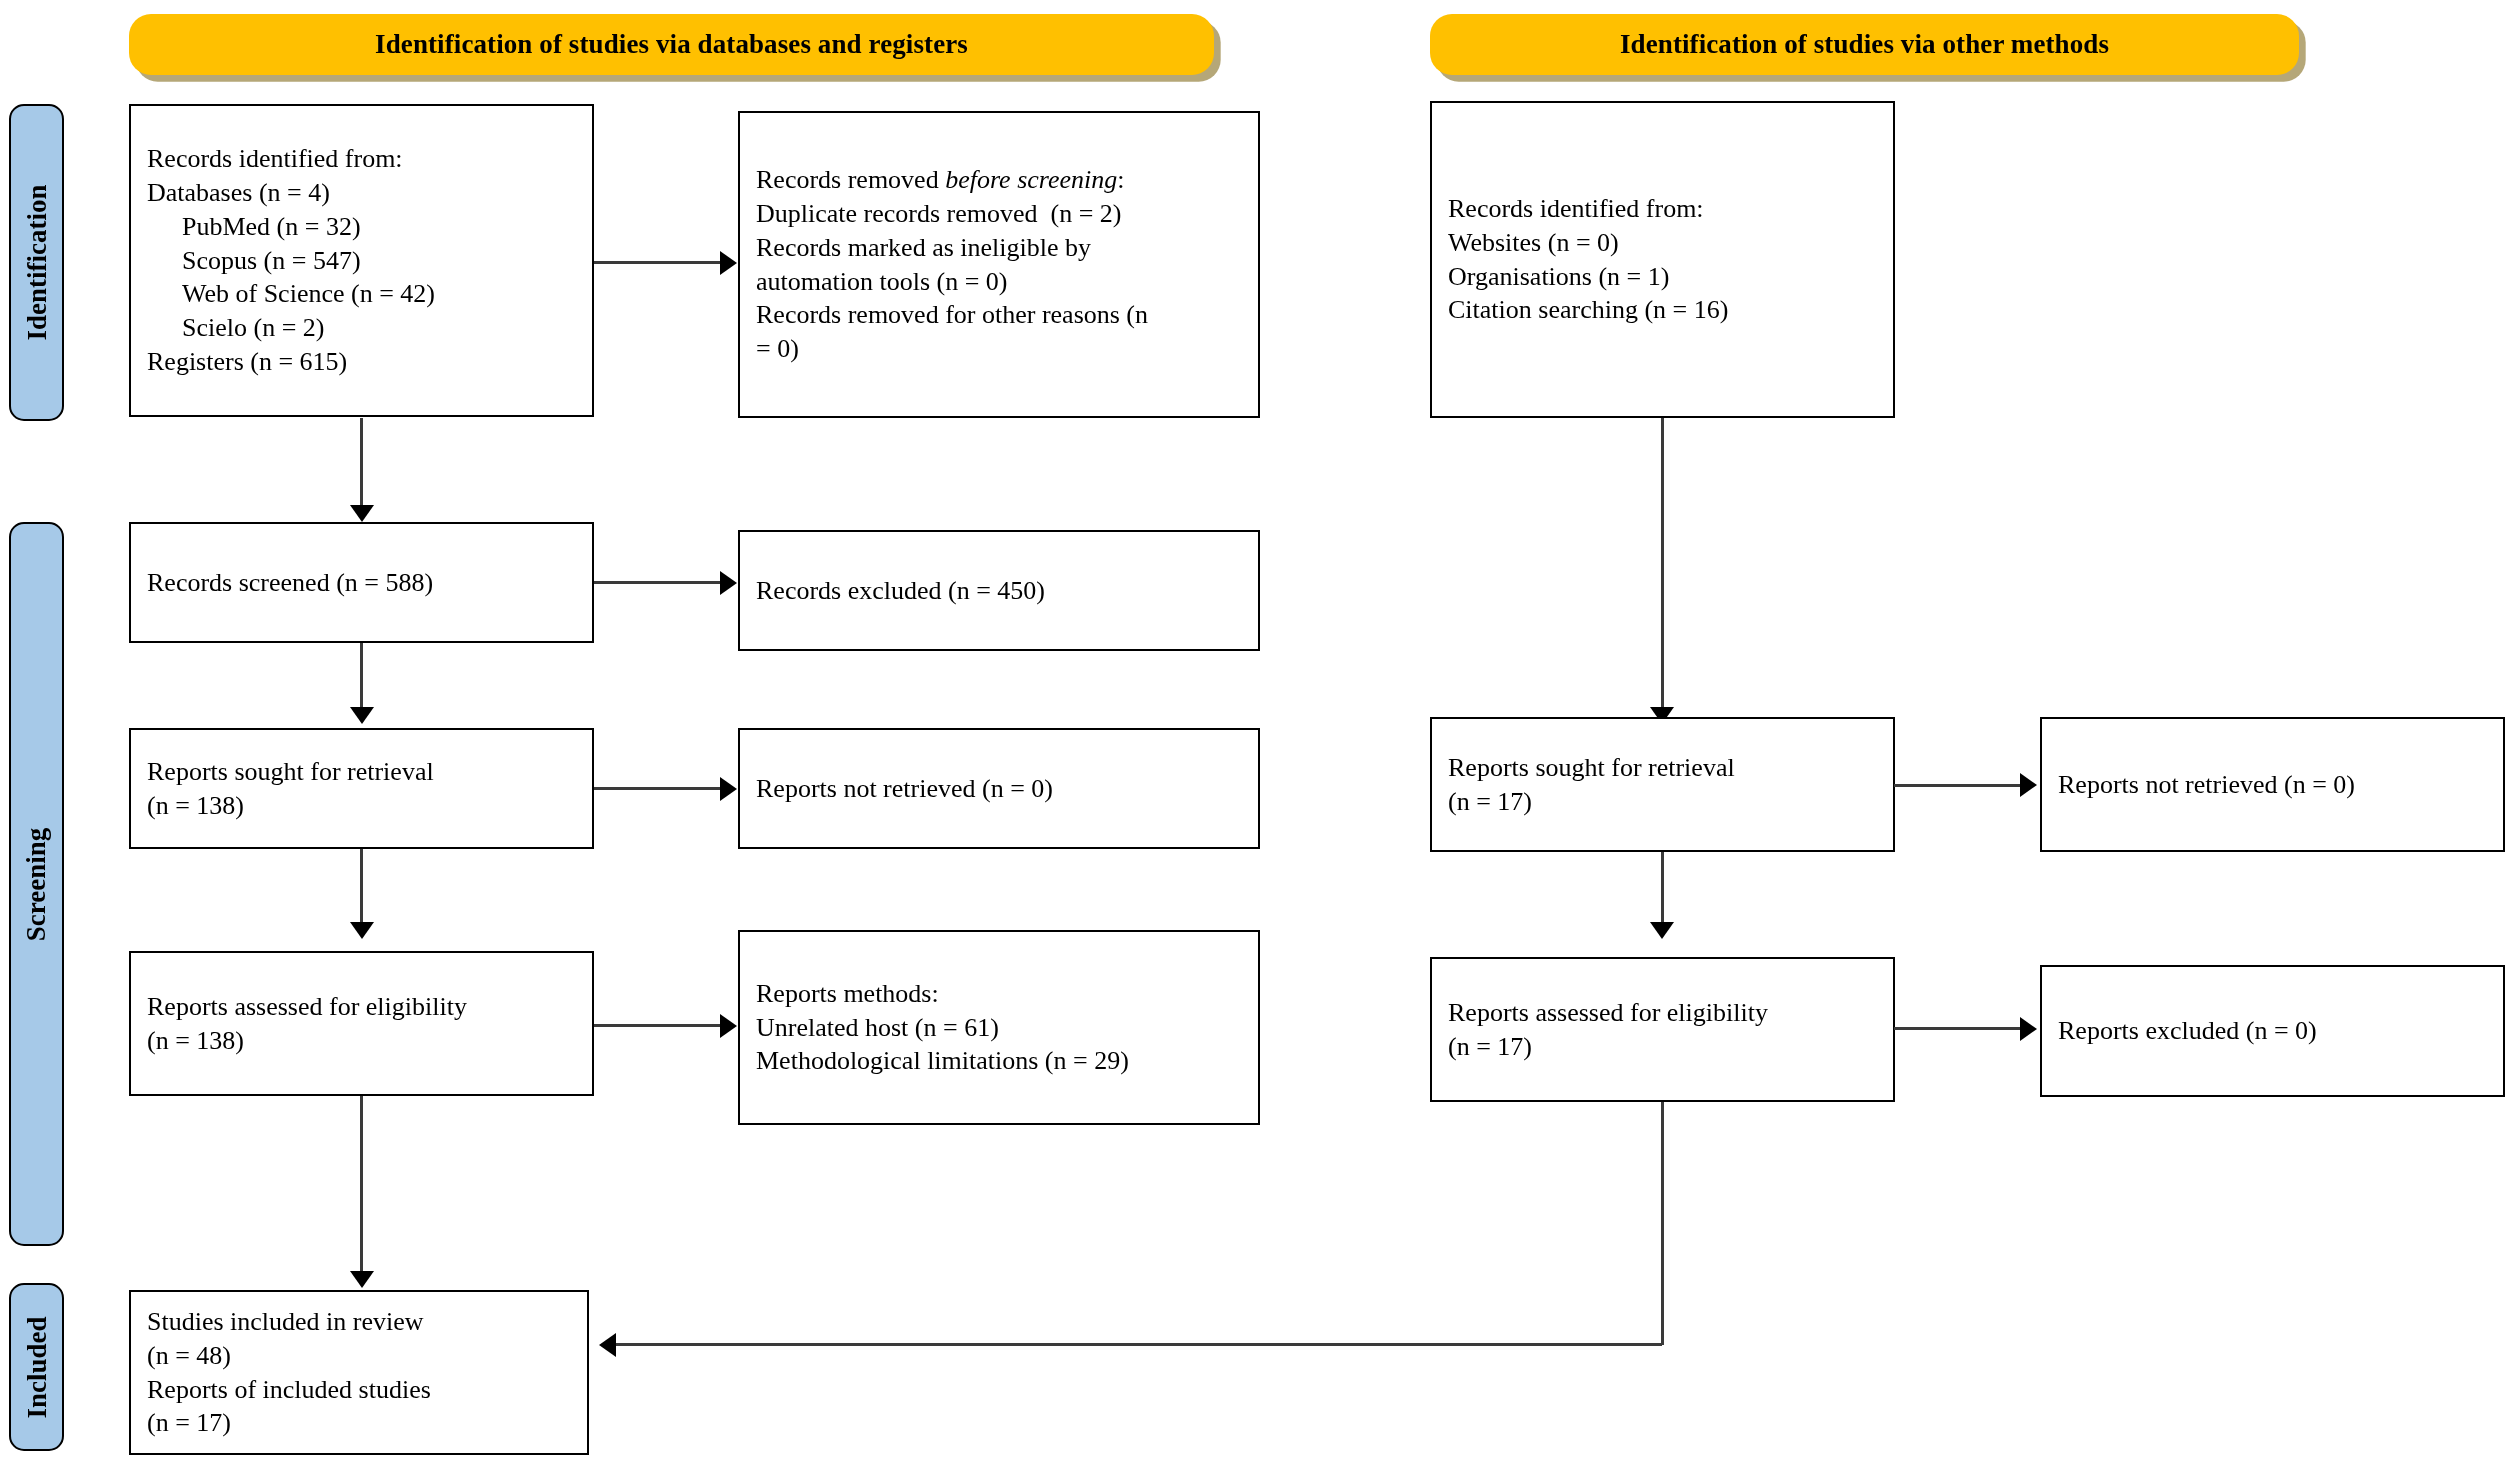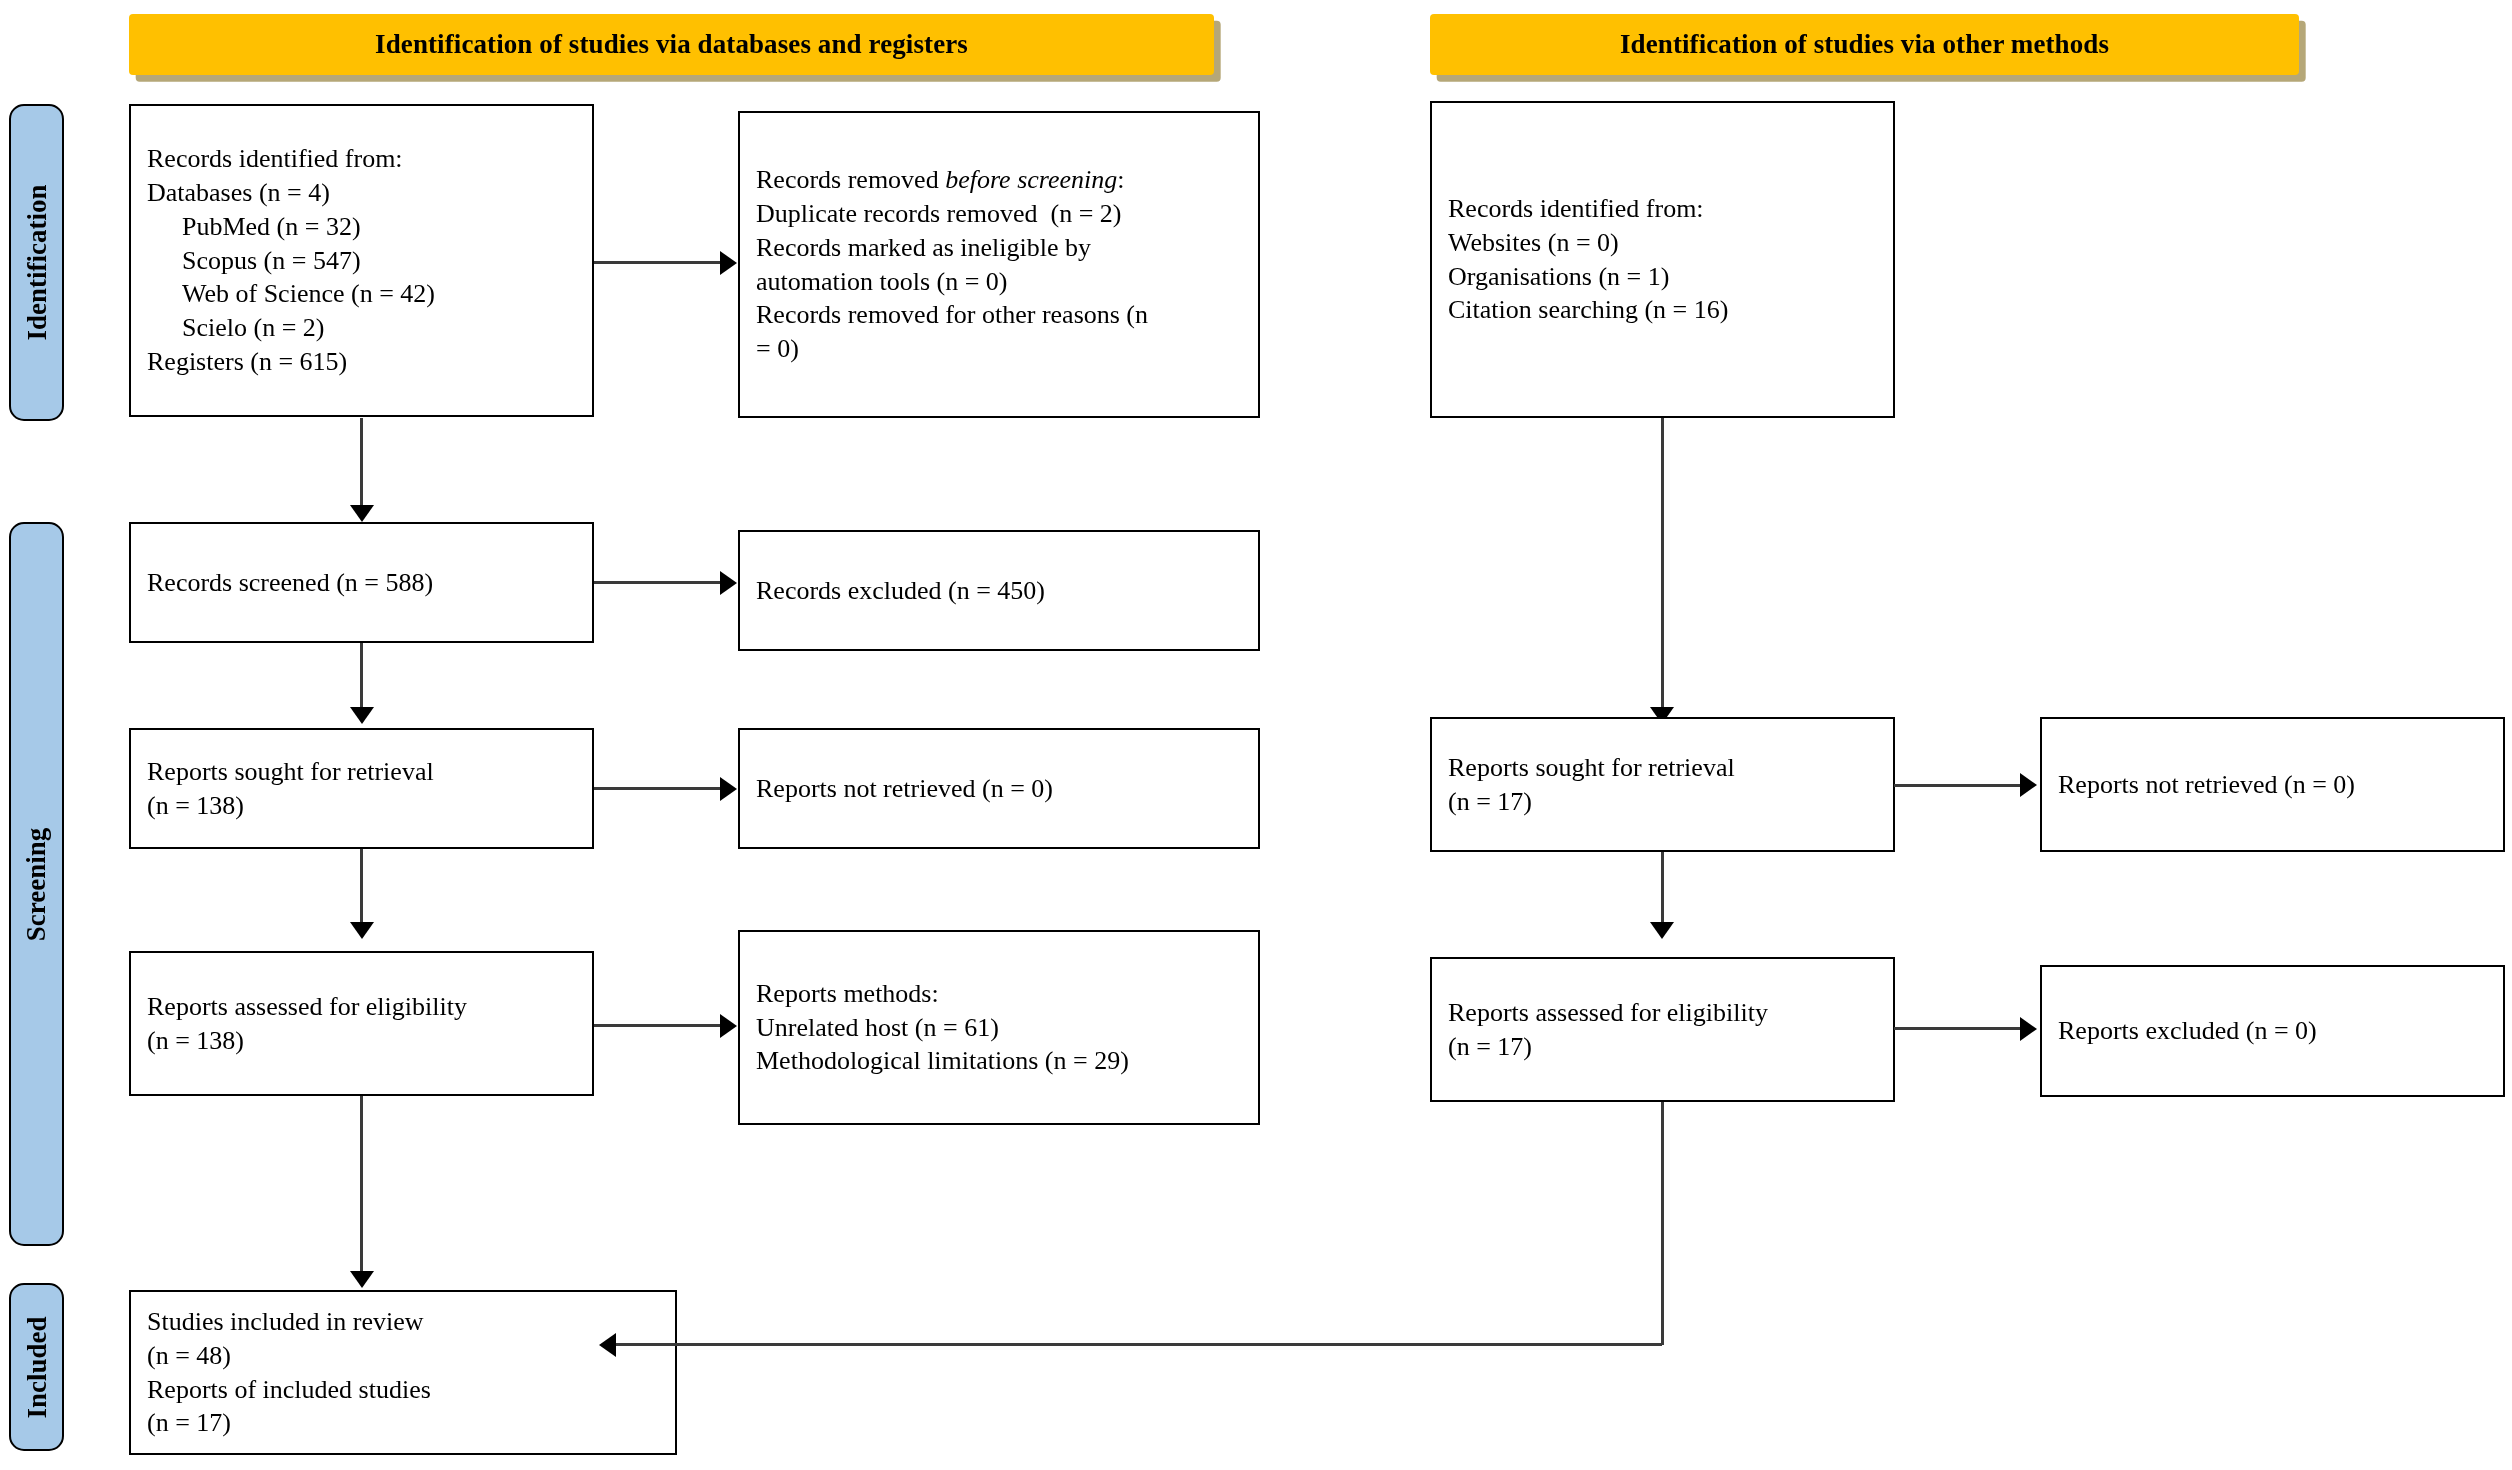--- a/index.html
+++ b/index.html
@@ -12,21 +12,21 @@
     width:2512px;
     height:1470px;
     background:#ffffff;
     overflow:hidden;
   }
 
   
   .banner{
     position:absolute;
     background:var(--accent,#FFC000);
-    border-radius:4px;
+    border-radius:22px;
     box-shadow:6.7px 6.7px 0 0 rgba(120,95,10,.55);
     display:flex;
     align-items:center;
     justify-content:center;
     text-align:center;
     font-weight:bold;
     font-size:27px;
     letter-spacing:0.1px;
     color:#000;
     padding:0 20px;
@@ -182,21 +182,21 @@
     <div class="ln">Unrelated host (n = 61)</div>
     <div class="ln">Methodological limitations (n = 29)</div>
   </div>
 
   <div class="conn h" style="left:594px;top:1024px;width:128px;"></div>
   <div class="arrow right" style="left:720px;top:1014px;"></div>
 
   <div class="conn v" style="left:360px;top:1096px;height:179px;"></div>
   <div class="arrow down" style="left:350px;top:1271px;"></div>
 
-  <div class="box" style="left:129px;top:1290px;width:548px;height:165px;">
+  <div class="box" style="left:129px;top:1290px;width:460px;height:165px;">
     <div class="ln">Studies included in review</div>
     <div class="ln">(n = 48)</div>
     <div class="ln">Reports of included studies</div>
     <div class="ln">(n = 17)</div>
   </div>
 
   <div class="box" style="left:1430px;top:101px;width:465px;height:317px;">
     <div class="ln">Records identified from:</div>
     <div class="ln">Websites (n = 0)</div>
     <div class="ln">Organisations (n = 1)</div>

